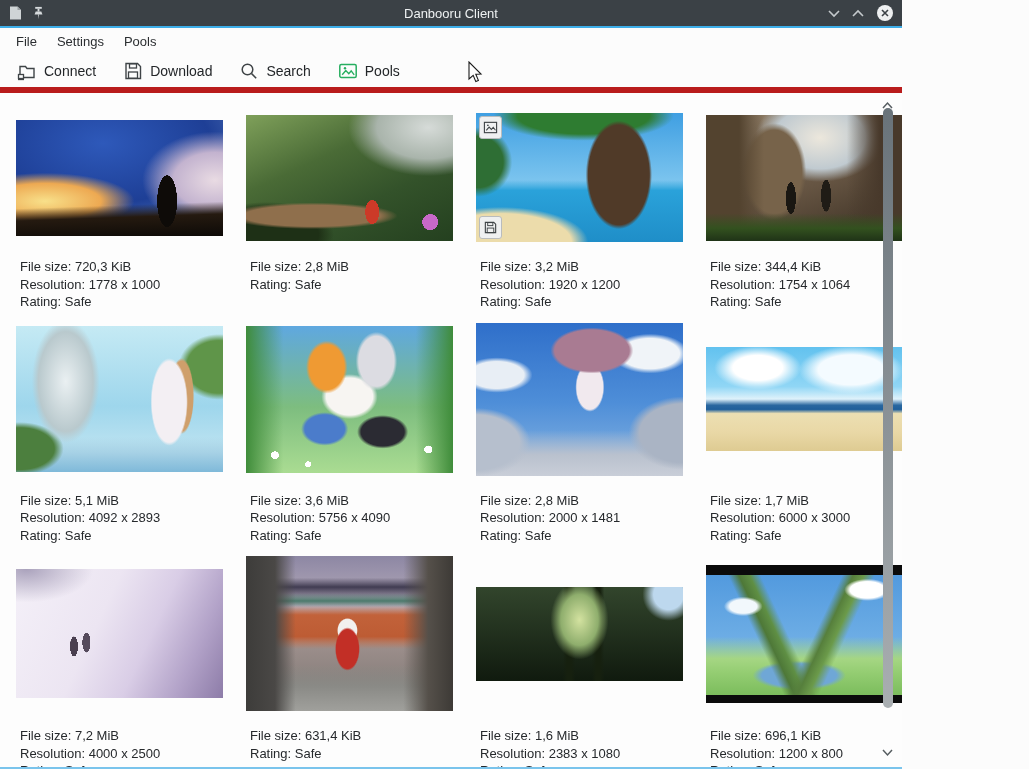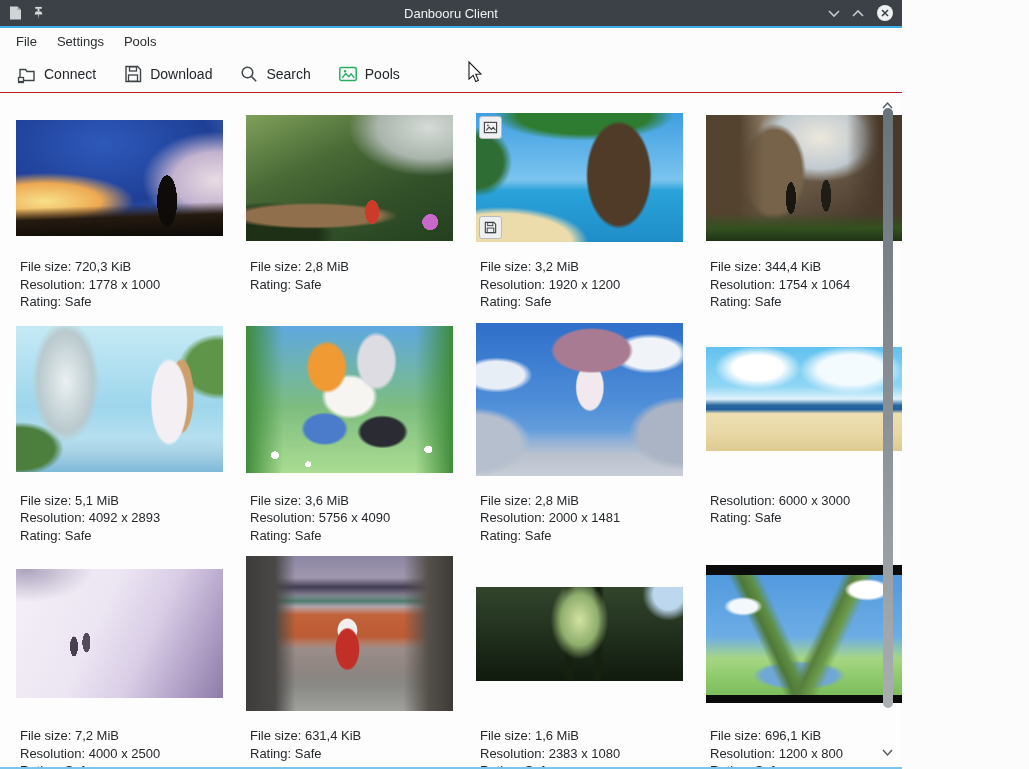--- a/index.html
+++ b/index.html
@@ -29,21 +29,21 @@
   .menubar {
     position:absolute; top:28px; left:0; right:0; height:27px;
     display:flex; align-items:center; padding-left:6px; background:#fcfcfc;
   }
   .menu-item { padding:4px 10px; font-size:13px; color:#2b2e31; }
 
   
   .toolbar {
     position:absolute; top:55px; left:0; right:0; height:38px;
     display:flex; align-items:center; padding-left:16px; gap:26px;
-    background:#fcfcfc; border-bottom:1px solid #b91c1c;
+    background:#fcfcfc; border-bottom:6px solid #b91c1c;
   }
   .tool-btn { display:flex; align-items:center; gap:6px; font-size:14px; color:#232629; }
 
   
   .content {
     position:absolute; top:93px; left:0; right:0; bottom:2px;
     background:#fdfdfd; overflow:hidden;
   }
   .grid { position:absolute; left:4px; top:20px; }
   .row { display:flex; margin-bottom:12px; }
@@ -335,20 +335,21 @@
             <div>File size: 2,8 MiB</div>
             <div>Resolution: 2000 x 1481</div>
             <div>Rating: Safe</div>
           </div>
         </div>
         <div class="cell">
           <div class="imgwrap">
               <div class="thumb t8" title="Beach with dragon-shaped clouds"></div>
             </div>
           <div class="meta">
+            <div>File size: 1,7 MiB</div>
             <div>Resolution: 6000 x 3000</div>
             <div>Rating: Safe</div>
           </div>
         </div>
       </div>
 
       <div class="row row3">
         <div class="cell">
           <div class="imgwrap">
               <div class="thumb t9" title="Travelers on a snowy mountain slope"></div>

